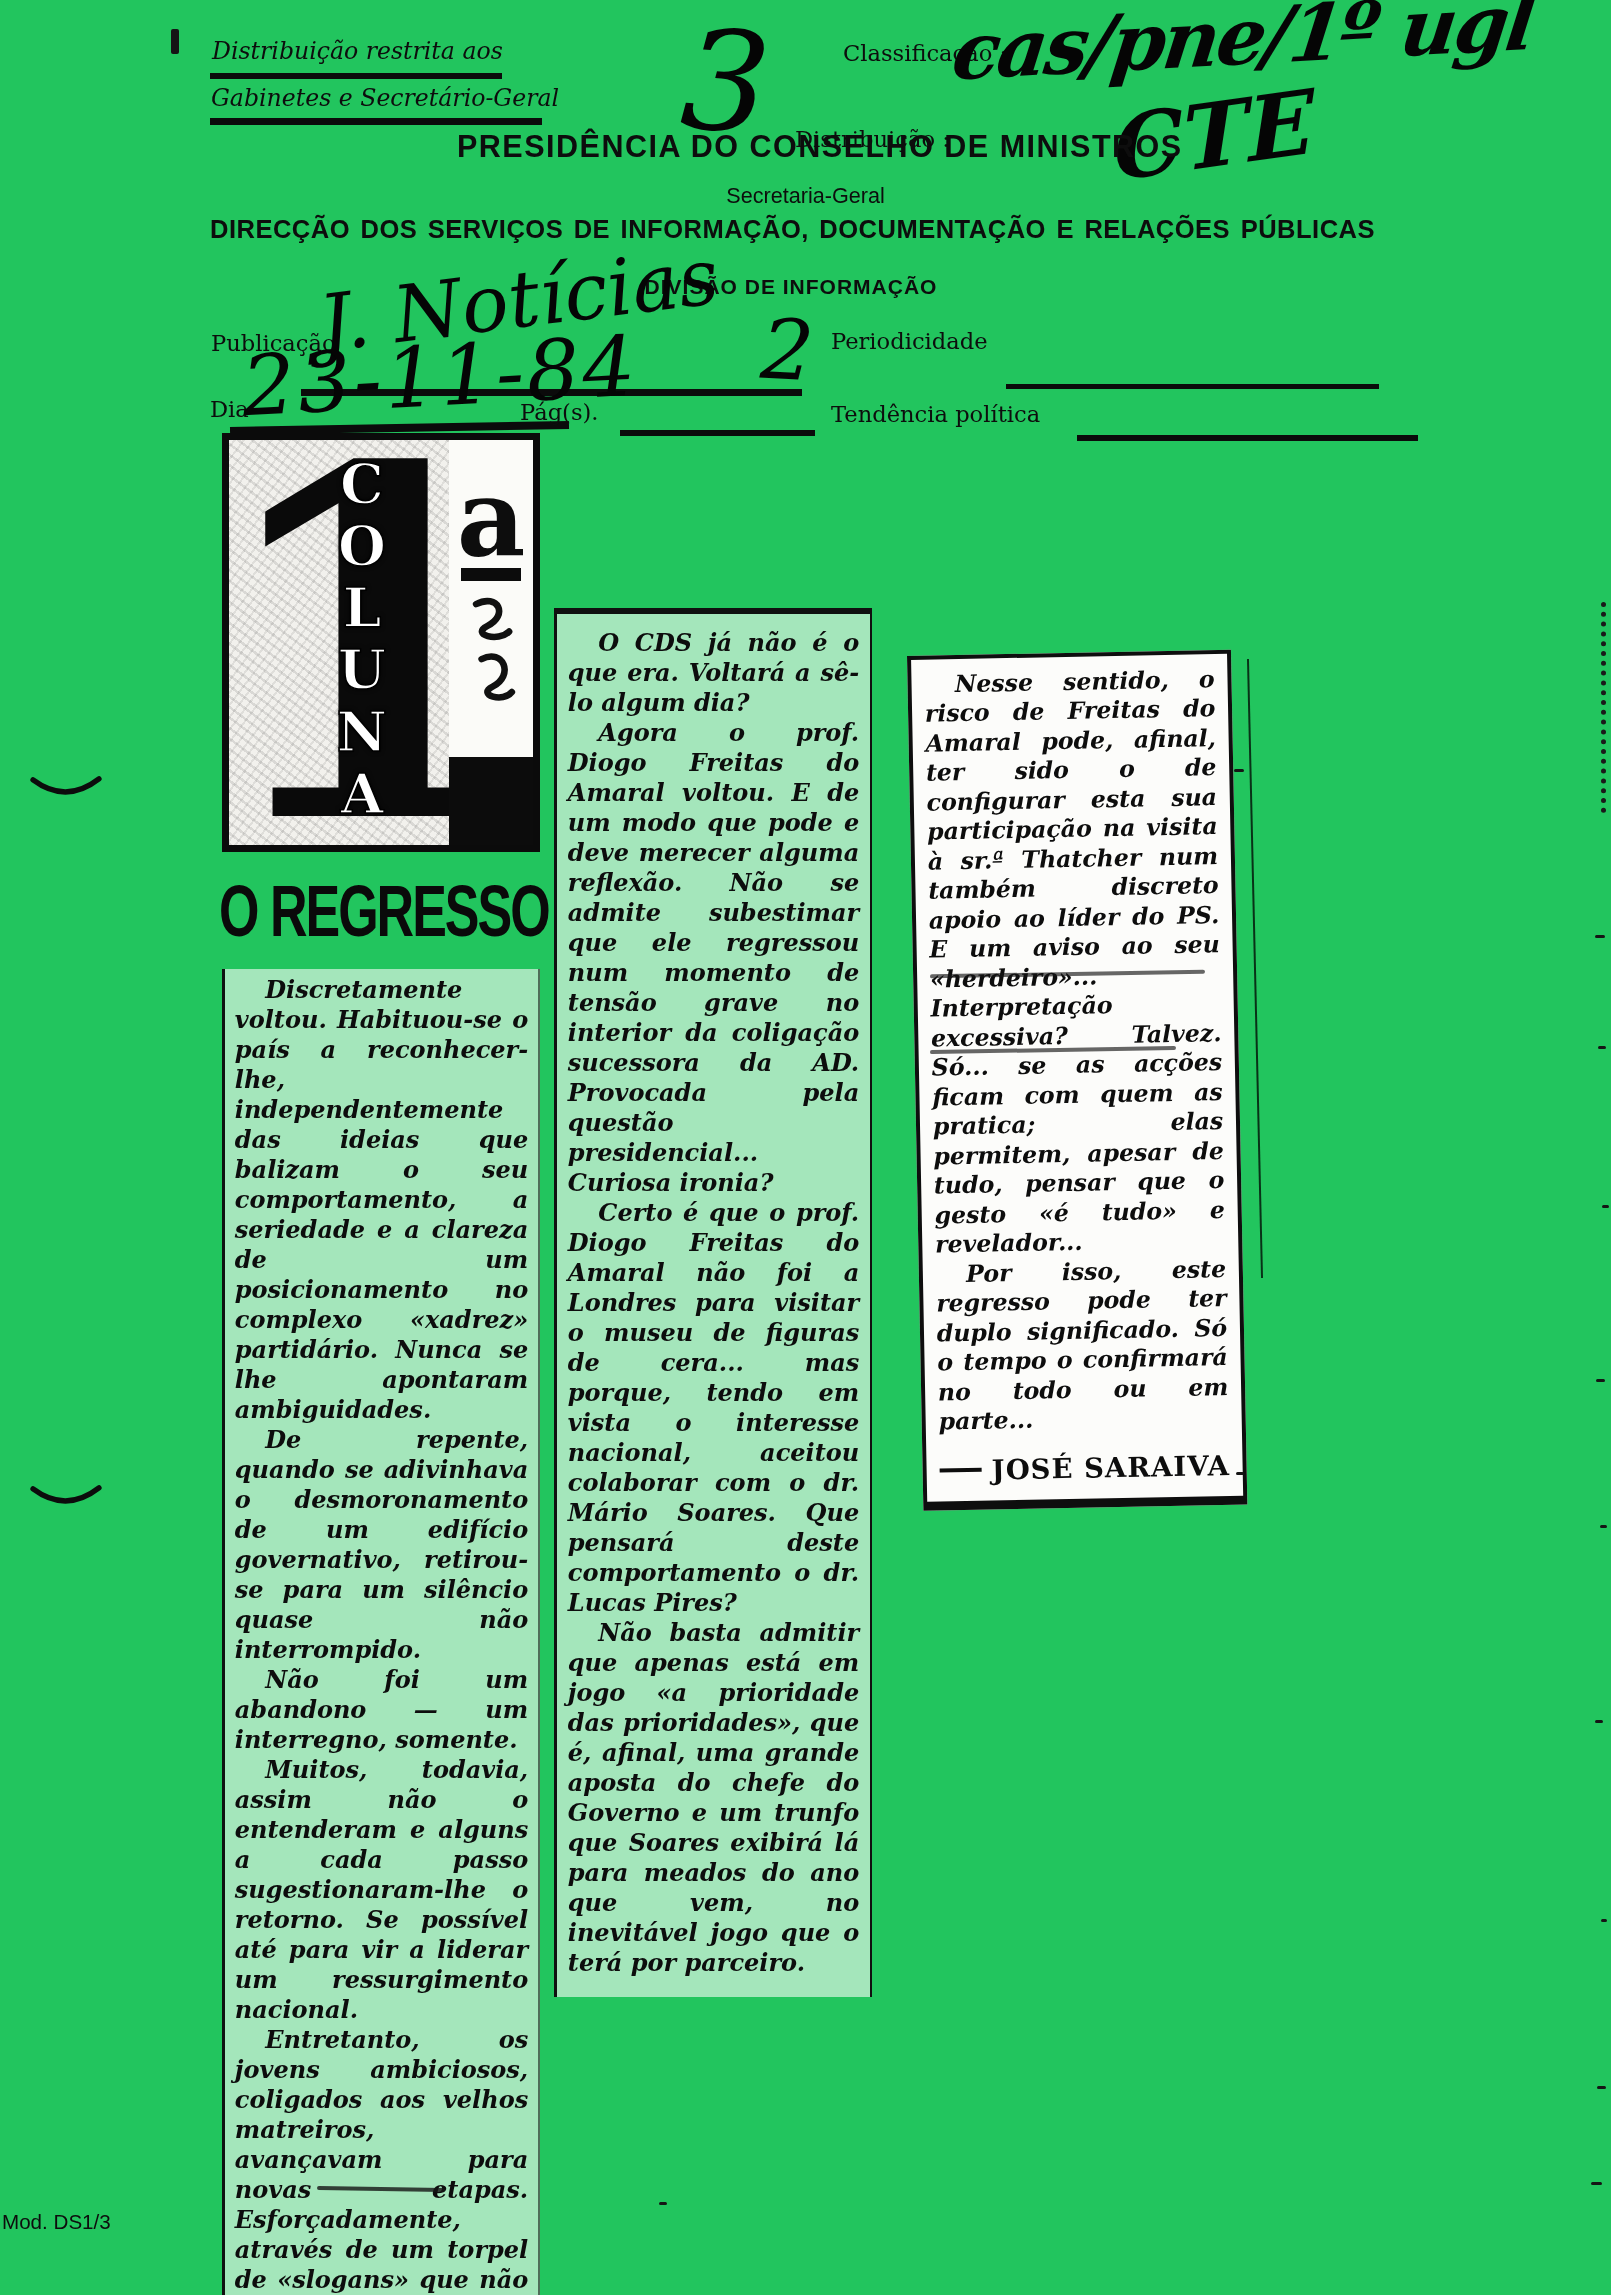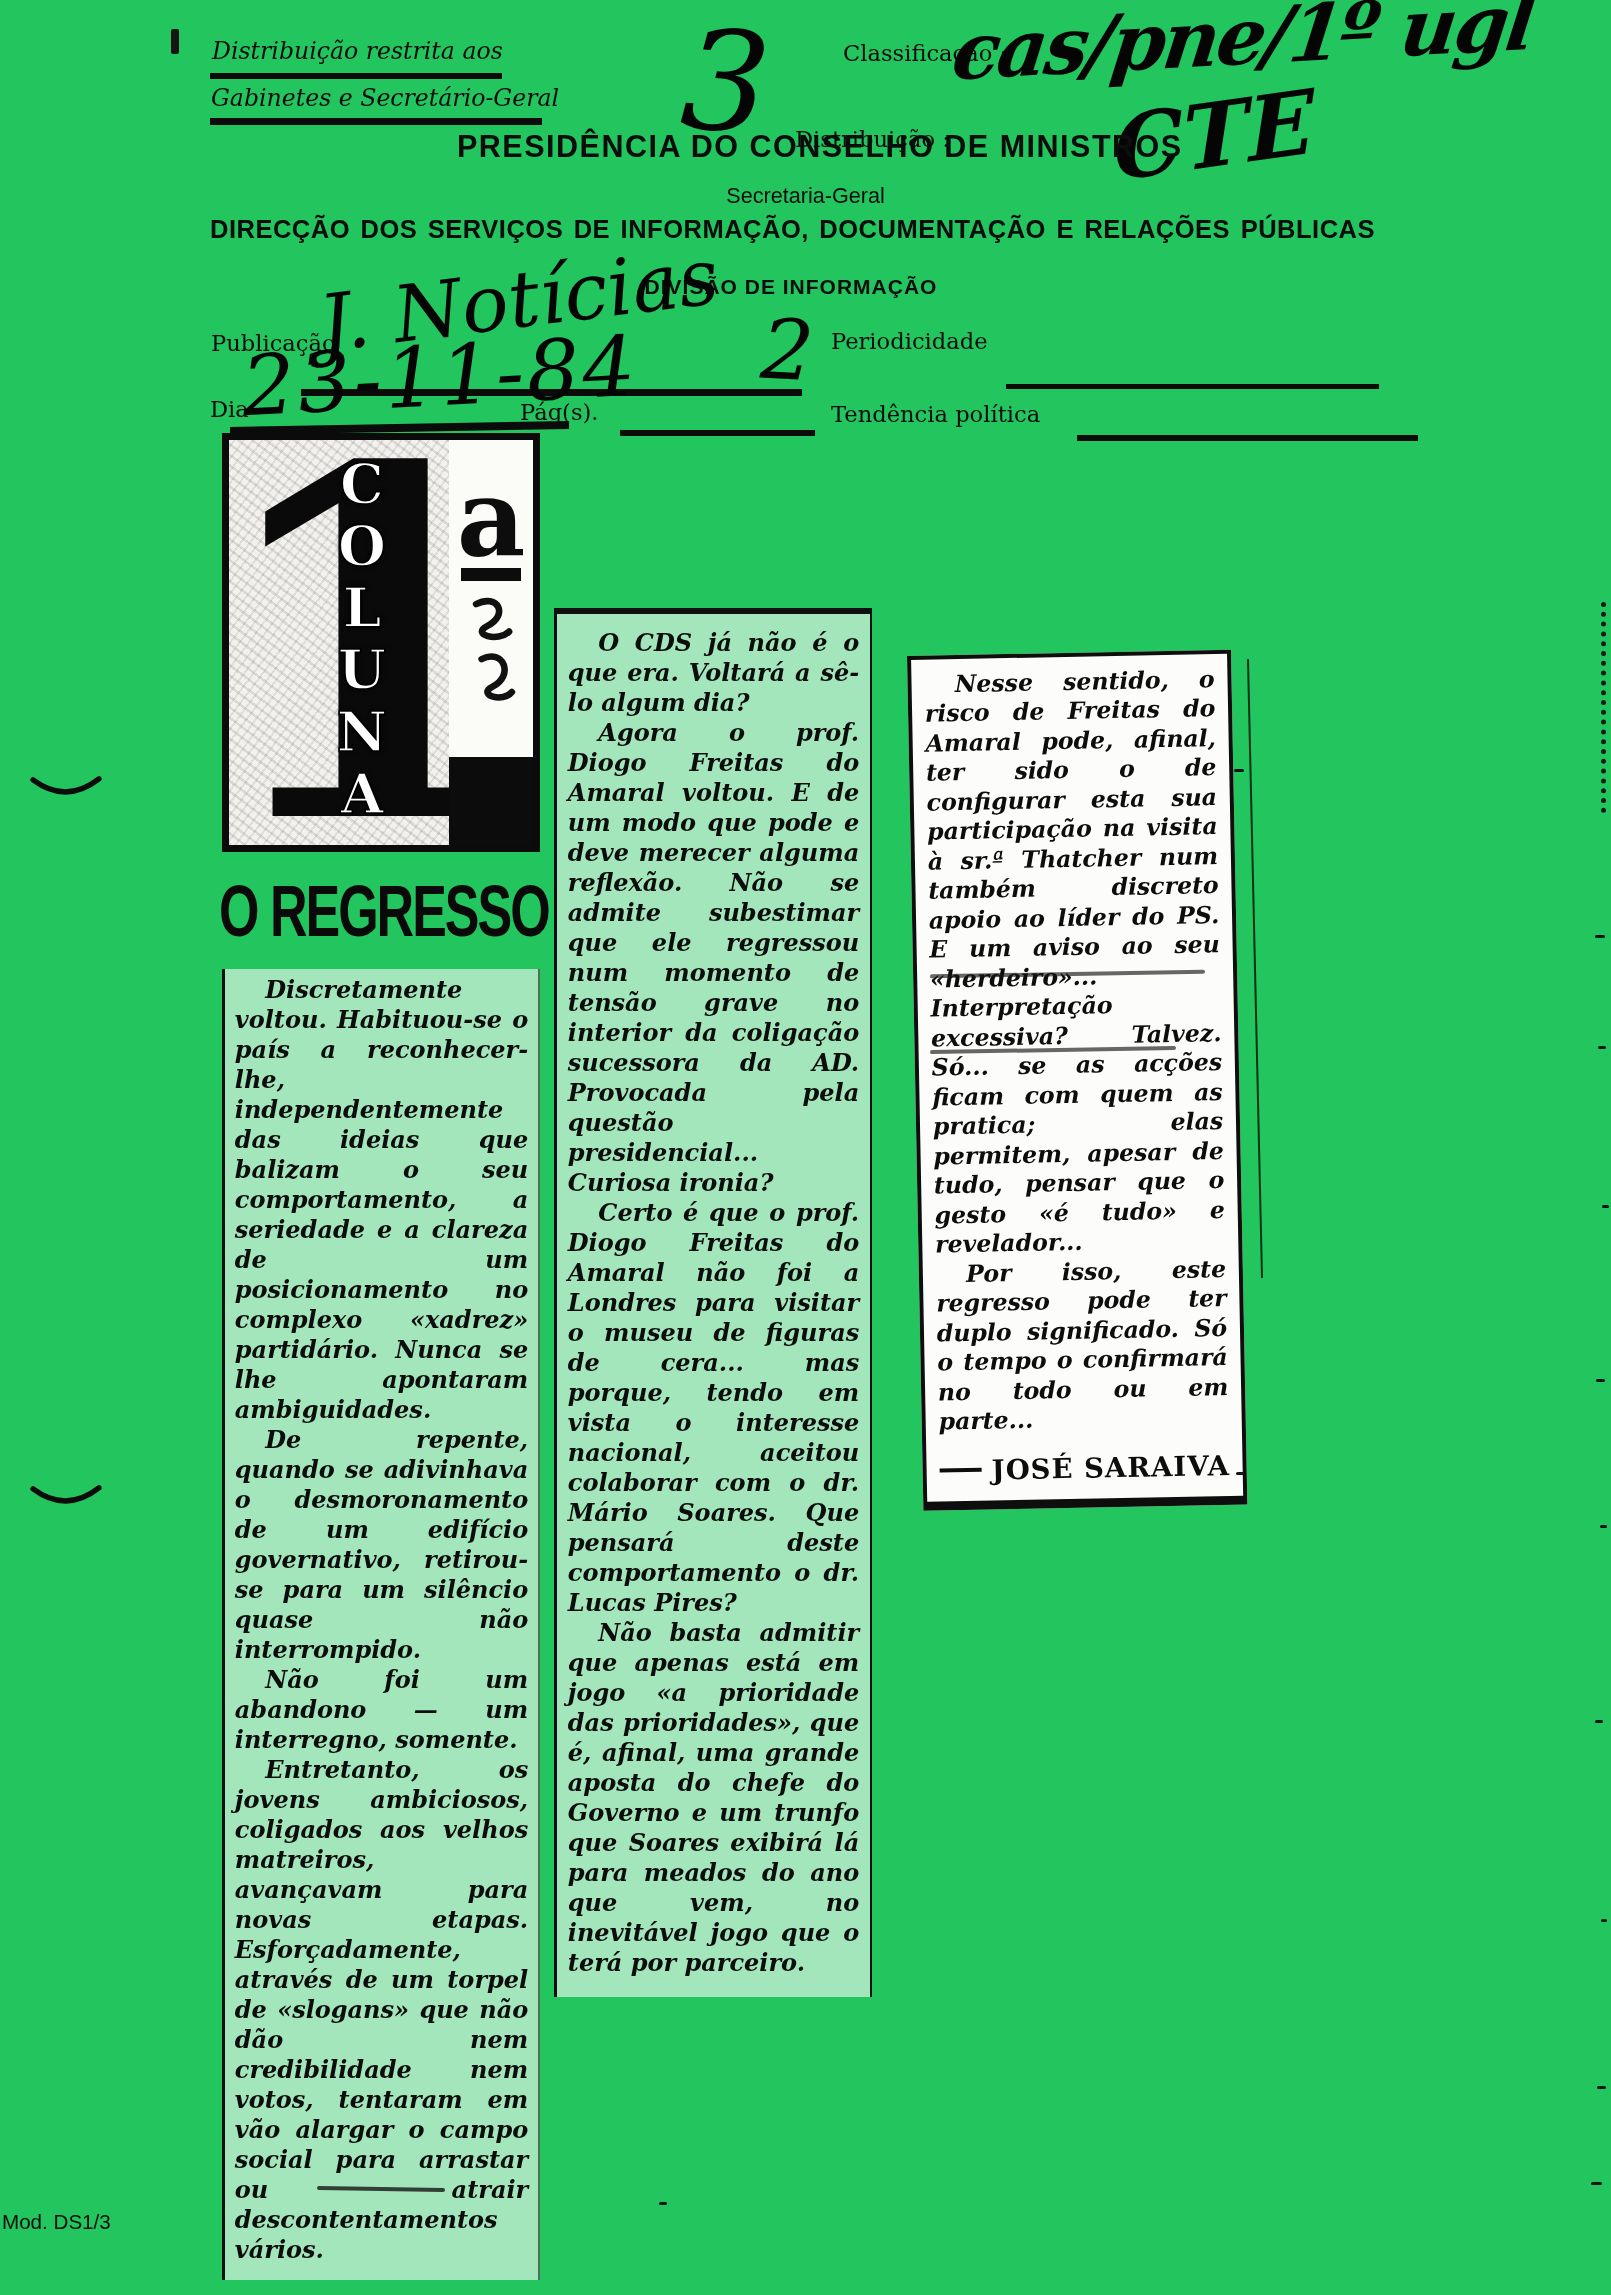--- a/index.html
+++ b/index.html
@@ -121,20 +121,21 @@
       <div class="logo-right-bottom"></div>
     </div>
   </div>
 
   <div class="abs headline" style="left:219px;top:869px;">O REGRESSO</div>
 
   <div class="abs artcol col1" style="left:222px;top:969px;">
       <p class="art-p">Discretamente voltou. Habituou-se o país a reconhecer-lhe, independentemente das ideias que balizam o seu comportamento, a seriedade e a clareza de um posicionamento no complexo «xadrez» partidário. Nunca se lhe apontaram ambiguidades.</p>
       <p class="art-p">De repente, quando se adivinhava o desmoronamento de um edifício governativo, retirou-se para um silêncio quase não interrompido.</p>
       <p class="art-p">Não foi um abandono — um interregno, somente.</p>
+      <p class="art-p">Muitos, todavia, assim não o entenderam e alguns a cada passo sugestionaram-lhe o retorno. Se possível até para vir a liderar um ressurgimento nacional.</p>
       <p class="art-p">Entretanto, os jovens ambiciosos, coligados aos velhos matreiros, avançavam para novas etapas. Esforçadamente, através de um torpel de «slogans» que não dão nem credibilidade nem votos, tentaram em vão alargar o campo social para arrastar ou atrair descontentamentos vários.</p>
     </div>
 
   <div class="abs artcol col2" style="left:554px;top:608px;">
       <p class="art-p">O CDS já não é o que era. Voltará a sê-lo algum dia?</p>
       <p class="art-p">Agora o prof. Diogo Freitas do Amaral voltou. E de um modo que pode e deve merecer alguma reflexão. Não se admite subestimar que ele regressou num momento de tensão grave no interior da coligação sucessora da AD. Provocada pela questão presidencial... Curiosa ironia?</p>
       <p class="art-p">Certo é que o prof. Diogo Freitas do Amaral não foi a Londres para visitar o museu de figuras de cera... mas porque, tendo em vista o interesse nacional, aceitou colaborar com o dr. Mário Soares. Que pensará deste comportamento o dr. Lucas Pires?</p>
       <p class="art-p">Não basta admitir que apenas está em jogo «a prioridade das prioridades», que é, afinal, uma grande aposta do chefe do Governo e um trunfo que Soares exibirá lá para meados do ano que vem, no inevitável jogo que o terá por parceiro.</p>
     </div>
 

